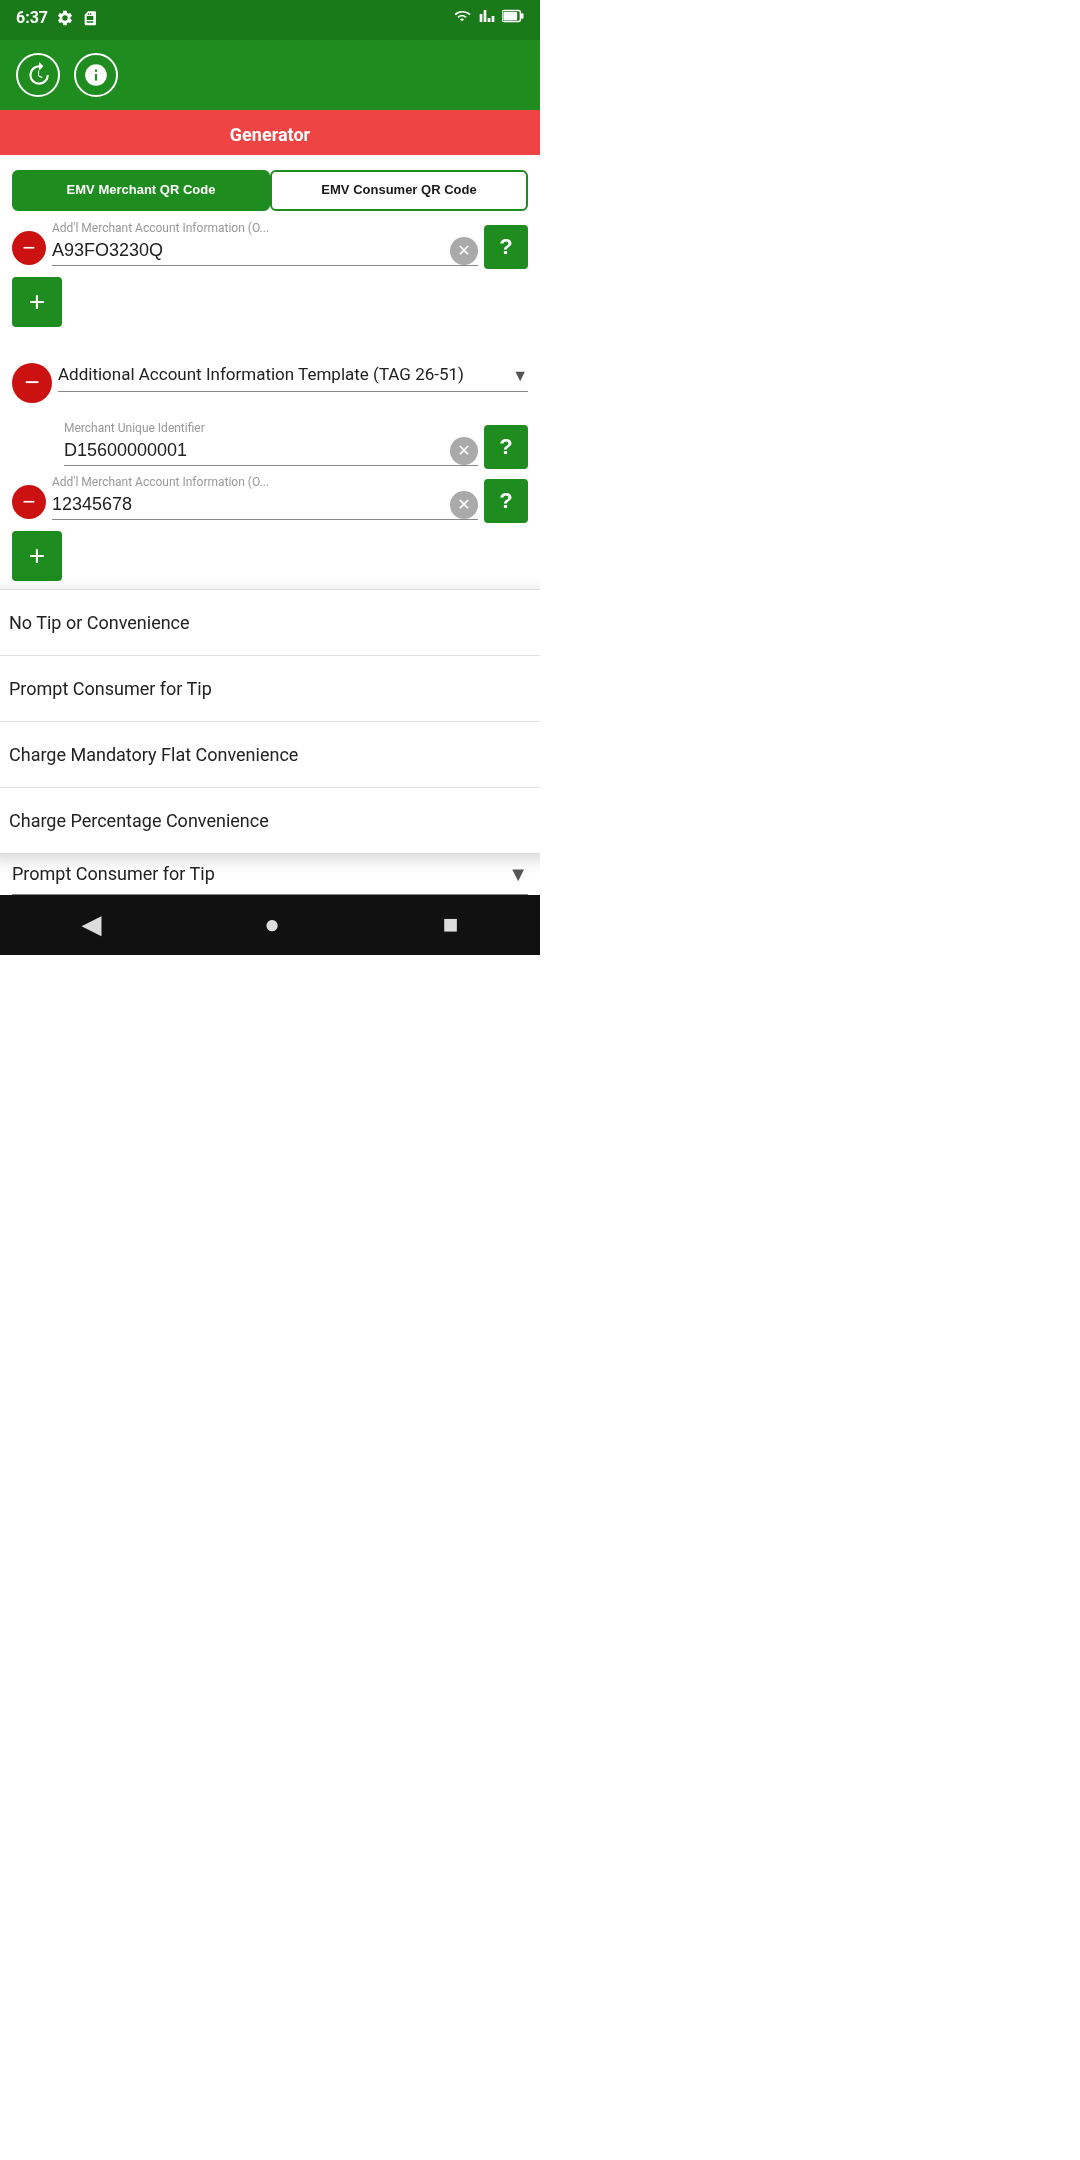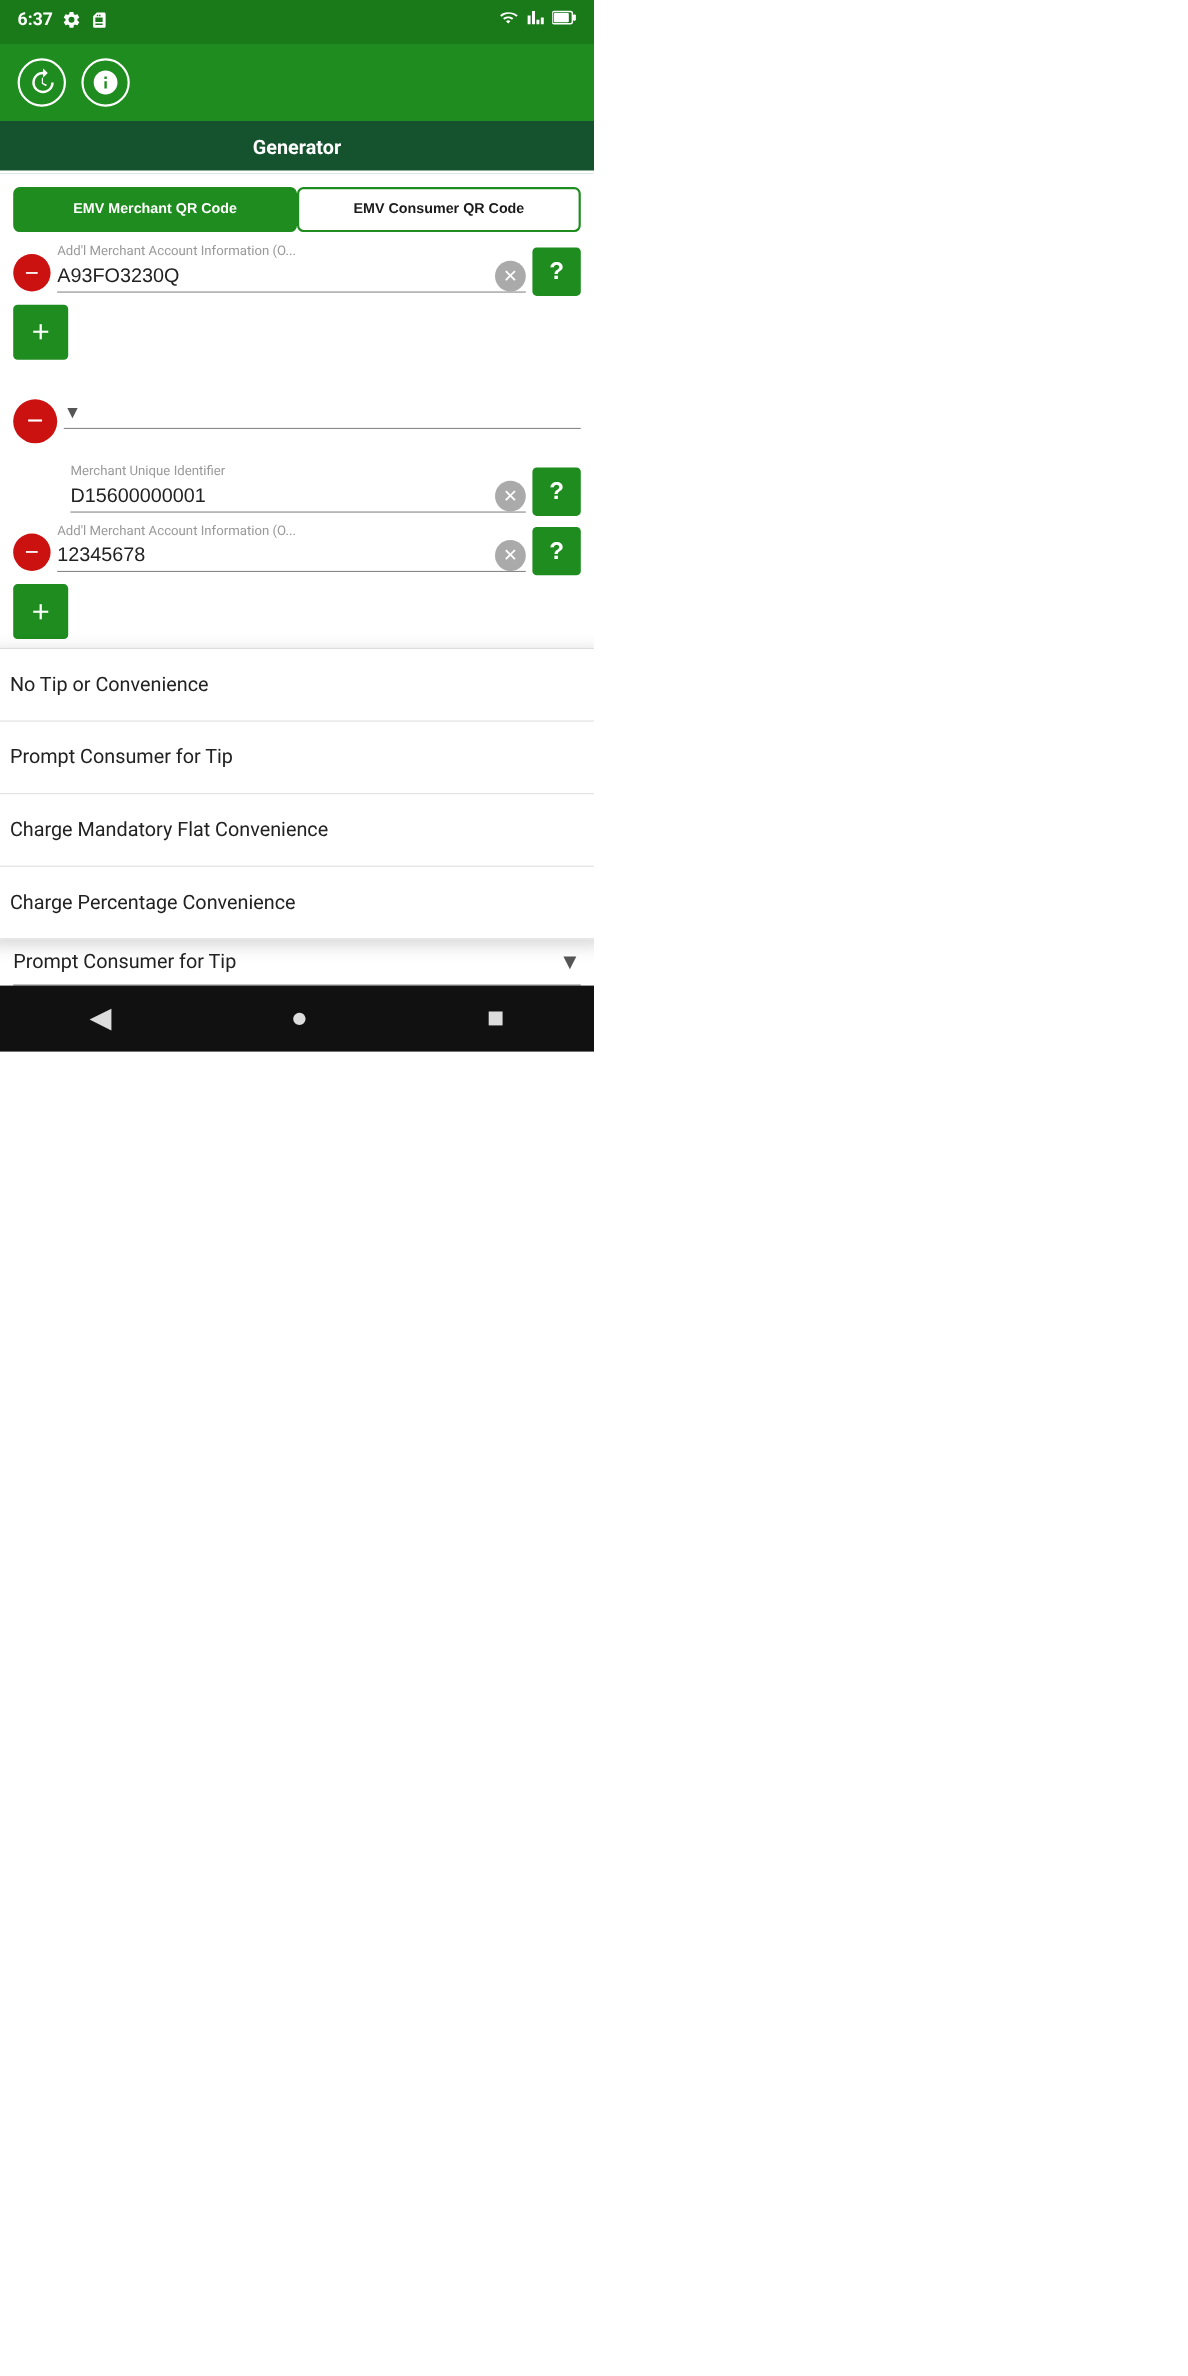--- a/index.html
+++ b/index.html
@@ -50,21 +50,21 @@
       border-radius: 50%;
       border: 2.5px solid #fff;
       background: transparent;
       display: flex; align-items: center; justify-content: center;
       cursor: pointer;
     }
     .header-icon-btn svg { fill: #fff; }
 
     
     .tab-bar {
-      background: #14532d;
+      background: #ef4444;
       display: flex;
     }
     .tab {
       flex: 1;
       text-align: center;
       padding: 14px 0 10px;
       color: #fff;
       font-size: 18px;
       cursor: pointer;
       border-bottom: 3px solid transparent;
@@ -345,20 +345,21 @@
 
   <div class="spacer"></div>
 
   <div class="template-section">
     <div class="dropdown-row">
       <button class="circle-minus">
         <span>−</span>
       </button>
       <div style="flex:1; border-bottom: 1.5px solid #888; padding-bottom: 4px;">
         <div style="display:flex; align-items:center; justify-content:space-between;">
+          <span style="font-size:17px; color:#222; line-height:1.4;">Additional Account Information Template (TAG 26-51)</span>
           <span style="font-size:16px; color:#555;">▼</span>
         </div>
       </div>
     </div>
   </div>
 
   <div class="spacer"></div>
 
   <div class="field-row">
     <div style="width:46px;"></div>

